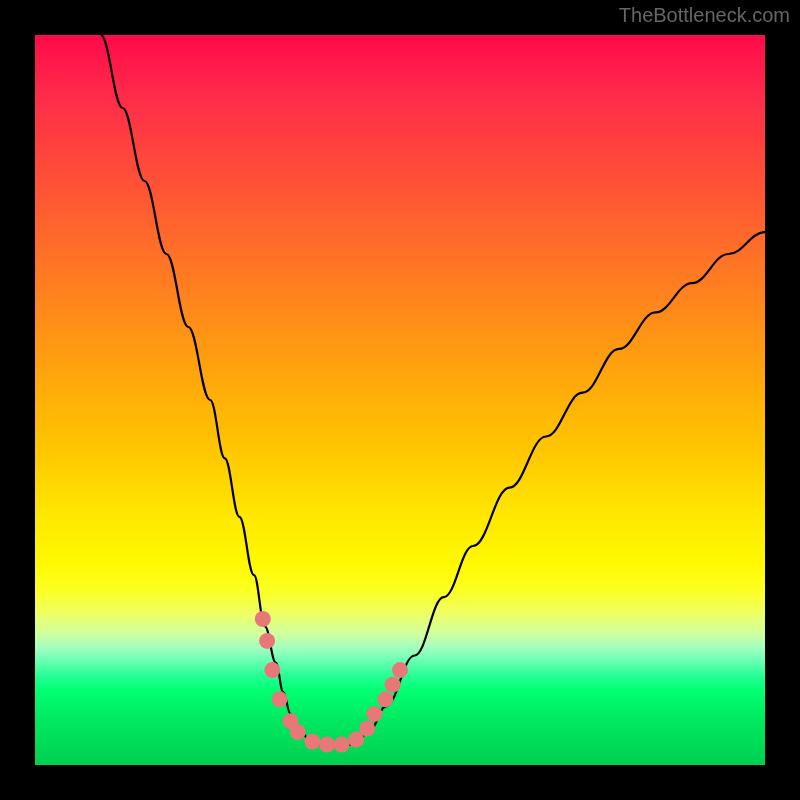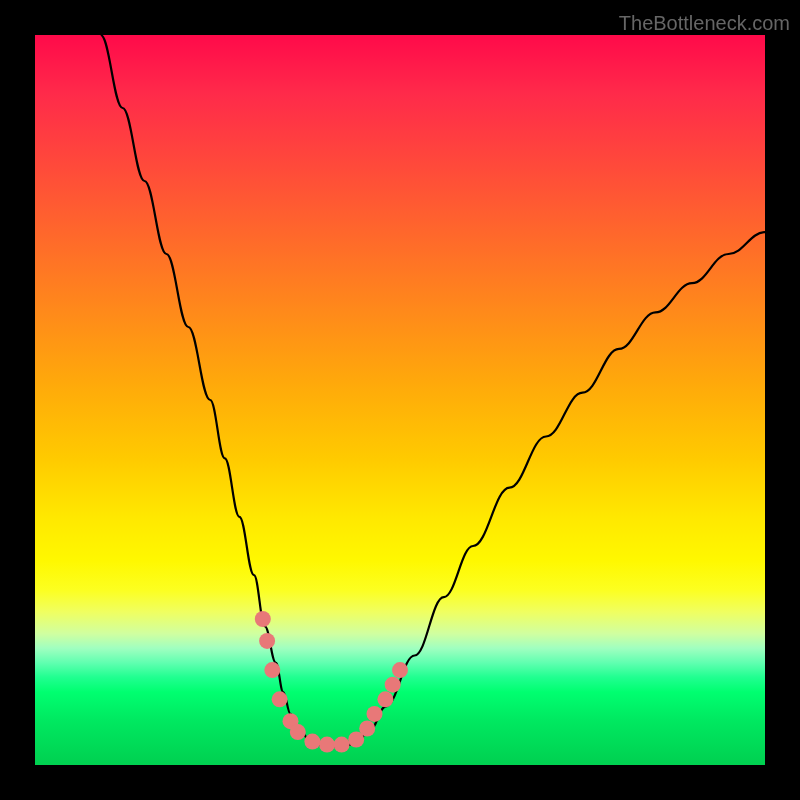--- a/index.html
+++ b/index.html
@@ -6,21 +6,21 @@
   body {
     width: 800px;
     height: 800px;
     background: #000;
     position: relative;
     overflow: hidden;
     font-family: Arial, sans-serif;
   }
   .watermark {
     position: absolute;
-    top: 12px;
+    top: 4px;
     right: 10px;
     color: #666;
     font-size: 20px;
     z-index: 10;
   }
   .plot-area {
     position: absolute;
     left: 35px;
     top: 35px;
     width: 730px;

